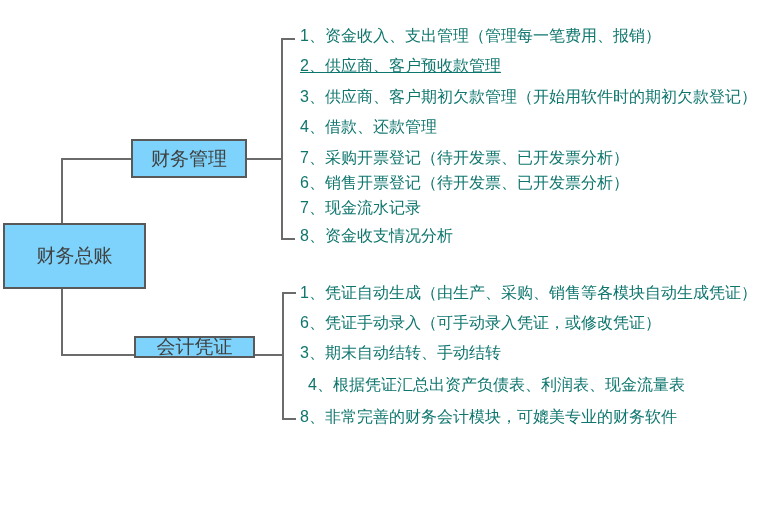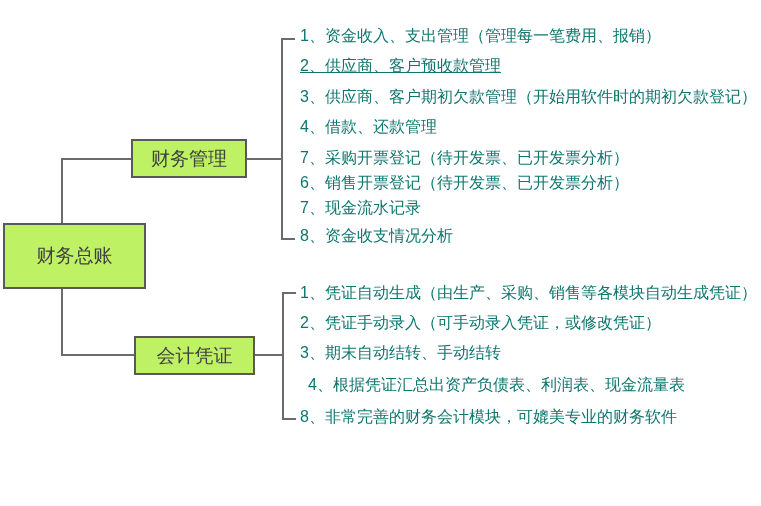--- a/index.html
+++ b/index.html
@@ -24,31 +24,31 @@
   }
   svg.connectors path {
     stroke: #6b6b6b;
     stroke-width: 2;
     fill: none;
   }
   .node {
     position: absolute;
     box-sizing: border-box;
     border: 2px solid #595959;
-    background: #bef264;
+    background: #7dd3fc;
     display: flex;
     align-items: center;
     justify-content: center;
     color: #404040;
     font-size: 19px;
     white-space: nowrap;
   }
   .node.root   { left: 3px;   top: 223px; width: 143px; height: 66px; }
   .node.b0     { left: 131px; top: 139px; width: 116px; height: 39px; }
-  .node.b1     { left: 134px; top: 336px; width: 121px; height: 39px; }
+  .node.b1     { left: 134px; top: 336px; width: 121px; height: 22px; }
   .item {
     position: absolute;
     height: 20px;
     line-height: 20px;
     font-size: 16px;
     color: #0f766e;
     white-space: nowrap;
   }
 </style>
 </head>
@@ -80,19 +80,19 @@
   <div id="items">
       <div class="item" style="left: 300px; top: 26px;">1、资金收入、支出管理（管理每一笔费用、报销）</div>
       <div class="item" style="left: 300px; top: 56px; text-decoration: underline;">2、供应商、客户预收款管理</div>
       <div class="item" style="left: 300px; top: 87px;">3、供应商、客户期初欠款管理（开始用软件时的期初欠款登记）</div>
       <div class="item" style="left: 300px; top: 117px;">4、借款、还款管理</div>
       <div class="item" style="left: 300px; top: 148px;">7、采购开票登记（待开发票、已开发票分析）</div>
       <div class="item" style="left: 300px; top: 173px;">6、销售开票登记（待开发票、已开发票分析）</div>
       <div class="item" style="left: 300px; top: 198px;">7、现金流水记录</div>
       <div class="item" style="left: 300px; top: 226px;">8、资金收支情况分析</div>
       <div class="item" style="left: 300px; top: 283px;">1、凭证自动生成（由生产、采购、销售等各模块自动生成凭证）</div>
-      <div class="item" style="left: 300px; top: 313px;">2、凭证手动录入（可手动录入凭证，或修改凭证）</div>
+      <div class="item" style="left: 300px; top: 313px;">6、凭证手动录入（可手动录入凭证，或修改凭证）</div>
       <div class="item" style="left: 300px; top: 343px;">3、期末自动结转、手动结转</div>
       <div class="item" style="left: 300px; top: 375px; margin-left: 8px;">4、根据凭证汇总出资产负债表、利润表、现金流量表</div>
       <div class="item" style="left: 300px; top: 407px;">8、非常完善的财务会计模块，可媲美专业的财务软件</div>
     </div>
 
 </div>
 
 </body></html>

